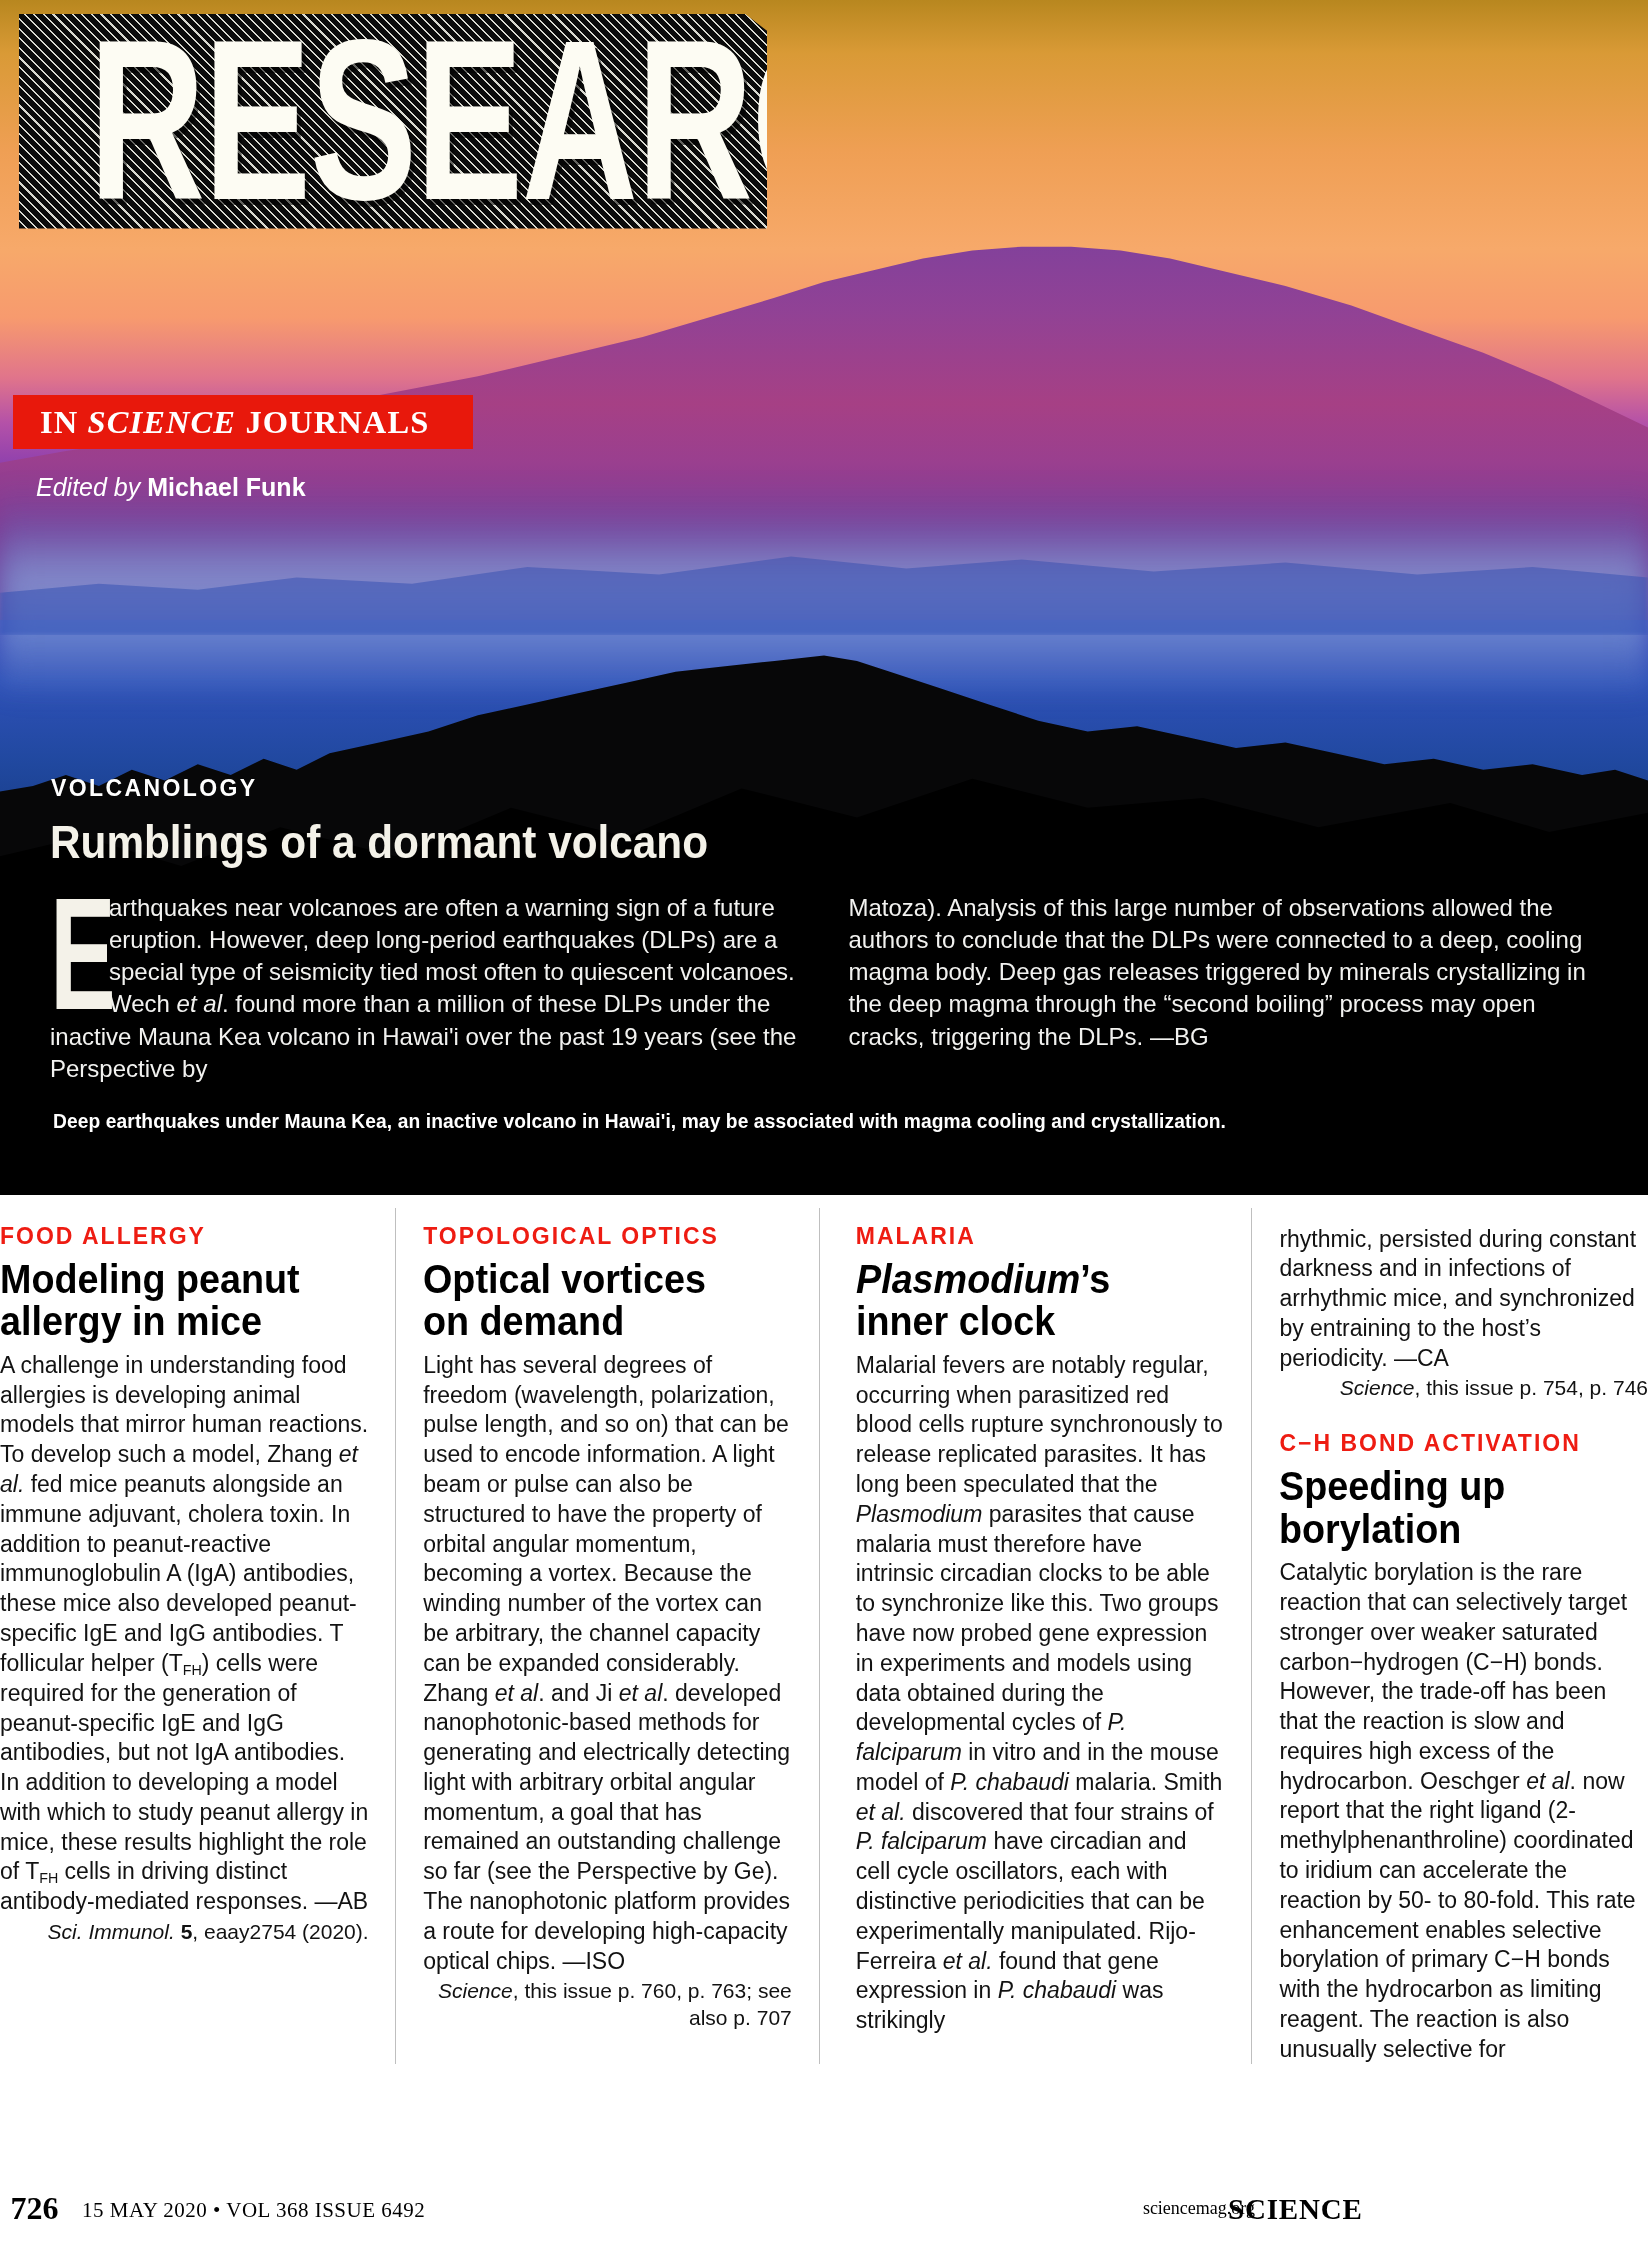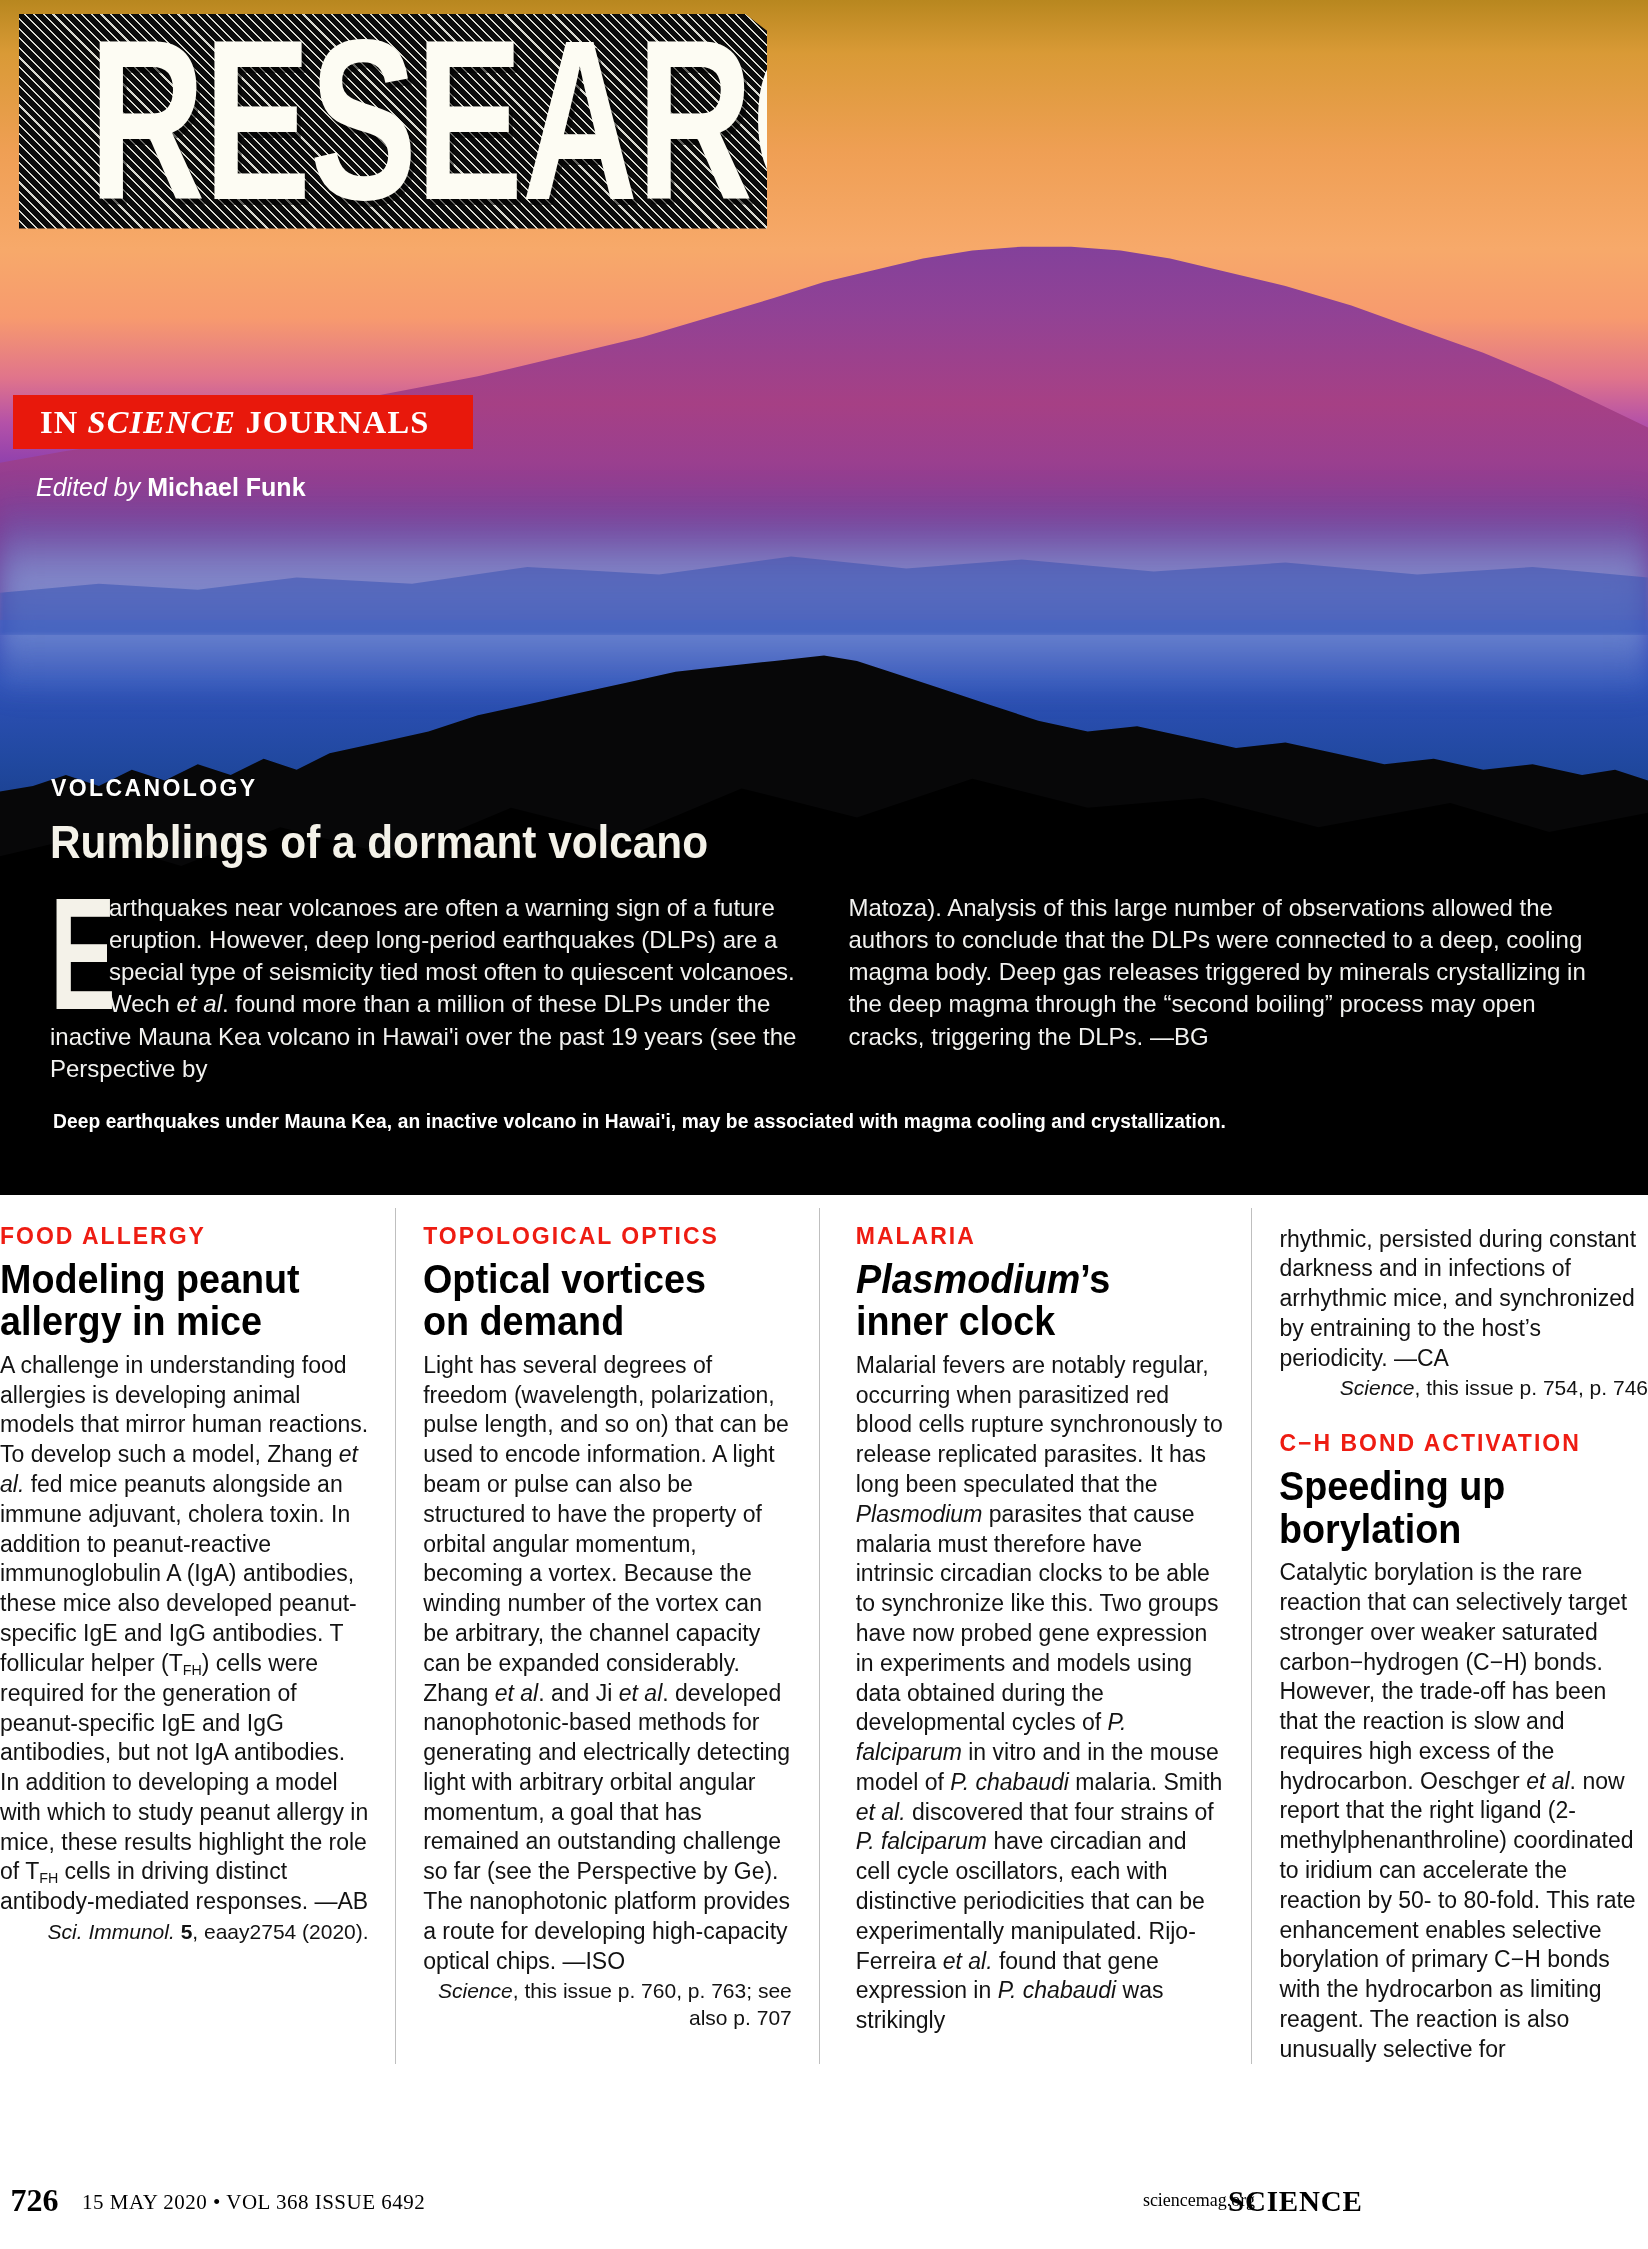--- a/index.html
+++ b/index.html
@@ -219,21 +219,21 @@
   .body sub{font-size:.62em;vertical-align:-.25em;}
   .cite{
     font-size:21px;line-height:1.28;color:#121212;text-align:right;margin-top:1.5px;
   }
   .cite em{font-style:italic;}
   .cite b{font-weight:bold;}
   .gap{height:30px;}
 
   
   .footer{
-    position:absolute;left:0;bottom:23px;width:1352px;height:45px;
+    position:absolute;left:0;bottom:15px;width:1352px;height:45px;
   }
   .pageno{
     position:absolute;left:10.6px;top:0;
     font-family:"Liberation Serif",serif;font-weight:bold;font-size:32px;color:#000;
   }
   .issue{
     position:absolute;left:82px;top:8.3px;
     font-family:"Liberation Serif",serif;font-size:21px;letter-spacing:0.5px;color:#000;
   }
   .sciencemag{

